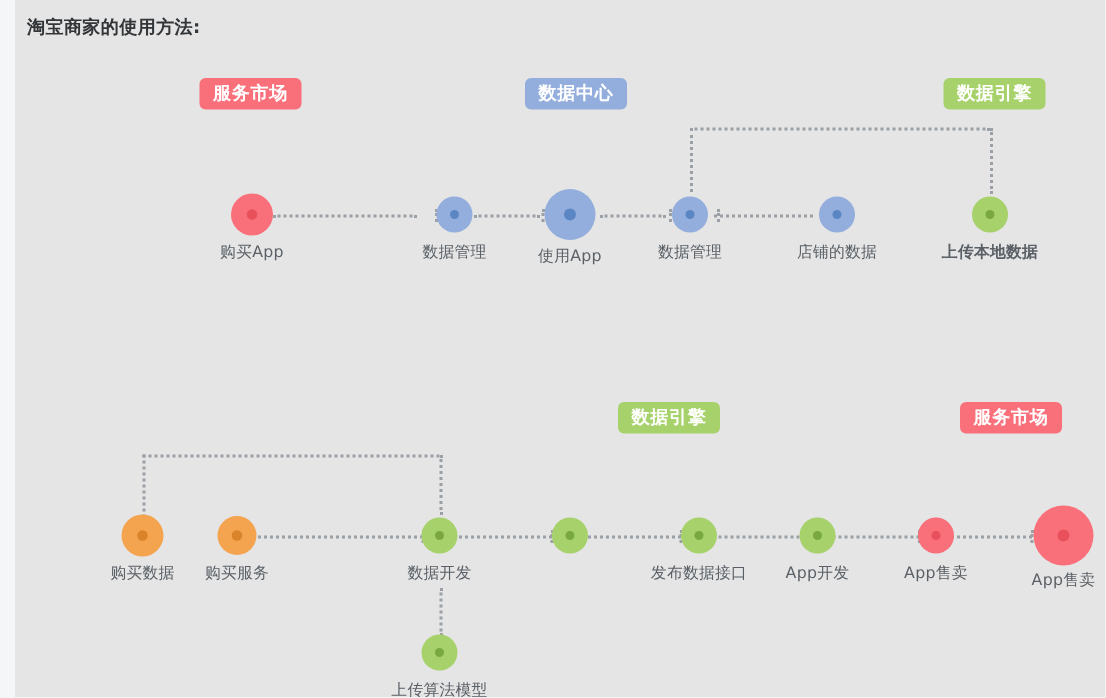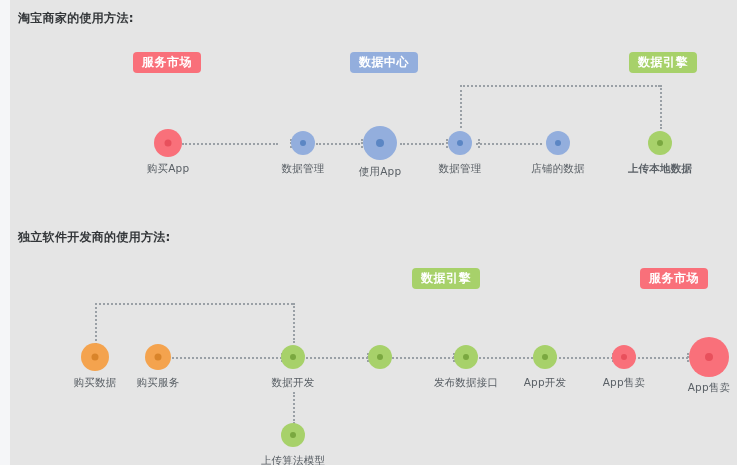--- a/index.html
+++ b/index.html
@@ -133,21 +133,20 @@
   <div class="node" style="left:546px; top:131px; width:24px; height:24px; background:#93aedd;">
     <span class="core" style="width:6px; height:6px; background:#5b86c4;"></span>
   </div>
   <div class="node-label" style="left:518px; top:162px; width:80px;">店铺的数据</div>
 
   <div class="node" style="left:648px; top:131px; width:24px; height:24px; background:#a7d16a;">
     <span class="core" style="width:6px; height:6px; background:#7aa840;"></span>
   </div>
   <div class="node-label" style="left:620px; top:162px; width:80px;font-weight:bold;">上传本地数据</div>
 
-  <div class="section-title" style="left:18px; top:229px;">独立软件开发商的使用方法:</div>
 
   <div class="badge" style="left: 412px; top: 268px; background: rgb(167, 209, 106);">数据引擎</div>
   <div class="badge" style="left: 640px; top: 268px; background: rgb(249, 112, 122);">服务市场</div>
 
   <div class="vline" style="left:95px; top:303px; height:54px;"></div>
   <div class="hline" style="left:95px; top:303px; width:198px;"></div>
   <div class="vline" style="left:293px; top:303px; height:40px;"></div>
 
   <div class="hline" style="left:172px; top:357px; width:110px;"></div>
   <div class="tick" style="left:281px; top:353px;"></div>

